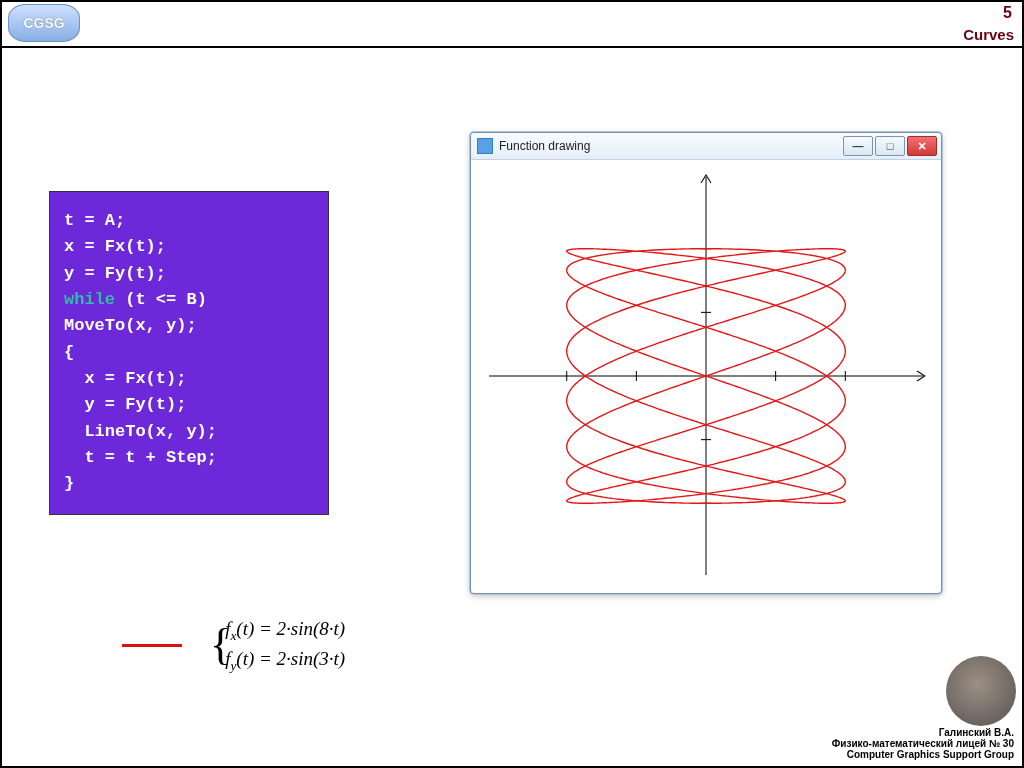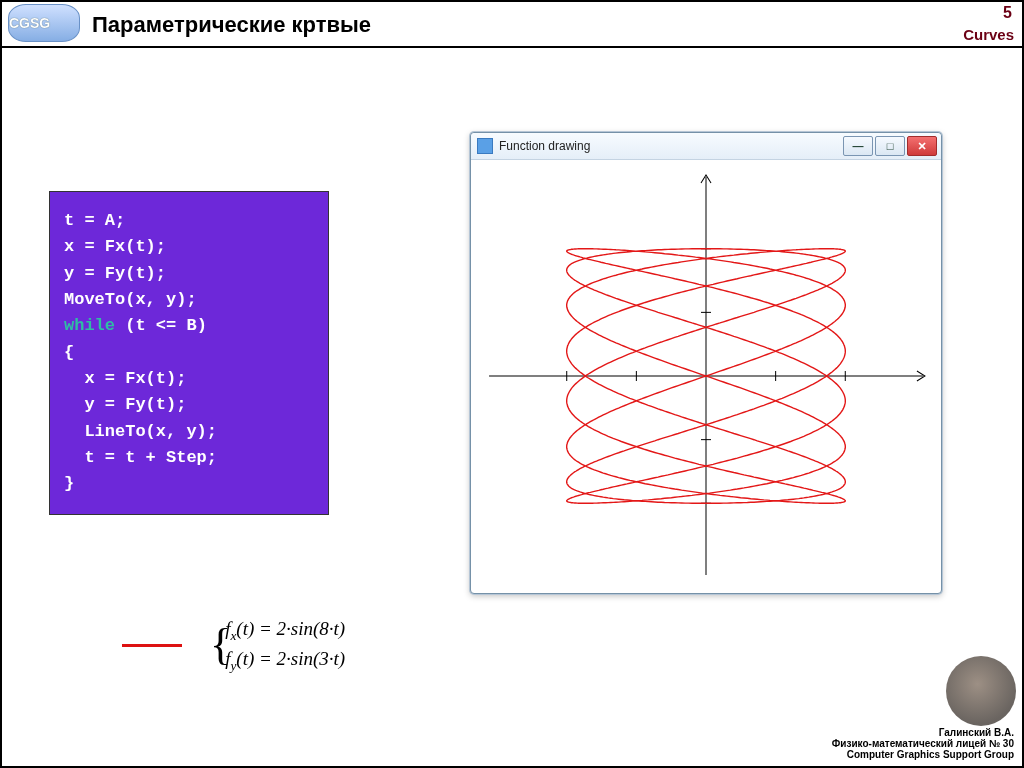--- a/index.html
+++ b/index.html
@@ -1,18 +1,18 @@
 <!DOCTYPE html>
 <html><head>
 <meta charset="utf-8">
 <style>
   html,body{margin:0;padding:0;width:1024px;height:768px;font-family:Arial,Helvetica,sans-serif;background:#fff;overflow:hidden;}
   .slide{position:relative;width:1024px;height:768px;box-sizing:border-box;border:2px solid #000;}
   .header{position:absolute;top:4px;left:0;right:0;height:40px;border-bottom:2px solid #000;}
-  .logo{position:absolute;left:6px;top:-2px;width:70px;height:36px;background:linear-gradient(#cfe0ff,#86aee4);border-radius:18px/14px;border:1px solid #6991c7;display:flex;align-items:center;font:900 14px/1 Arial;color:#fff;text-shadow:0 0 1px #355;}
+  .logo{position:absolute;left:6px;top:-2px;width:70px;height:36px;background:linear-gradient(#cfe0ff,#86aee4);border-radius:18px/14px;border:1px solid #6991c7;display:flex;align-items:center;justify-content:center;font:900 14px/1 Arial;color:#fff;text-shadow:0 0 1px #355;}
   .title{position:absolute;left:90px;top:6px;font:900 22px Arial;color:#000;}
   .pagenum{position:absolute;right:10px;top:-2px;font:700 16px Arial;color:#6b0014;}
   .section{position:absolute;right:8px;top:20px;font:700 15px Arial;color:#6b0014;}
   .codebox{position:absolute;left:48px;top:190px;width:250px;background:#6d28d9;color:#fff;font:700 17px/1.55 "Consolas","Courier New",monospace;padding:16px 14px;box-shadow:0 0 0 1px #333;}
   .codebox .kw{color:#2fbda4;}
   .window{position:absolute;left:468px;top:110px;width:470px;height:460px;border:1px solid #7591a8;border-radius:4px;background:#fff;box-shadow:0 0 0 1px #b6c6d6, 0 2px 6px rgba(0,0,0,.25);margin-top:20px;}
   .titlebar{height:26px;background:linear-gradient(#f7fbff,#e5eef8);border-bottom:1px solid #c4d3e2;border-radius:4px 4px 0 0;display:flex;align-items:center;font:400 12px Arial;color:#222;padding-left:6px;}
   .ticon{width:14px;height:14px;background:#5aa0e6;border:1px solid #3a7ac0;margin-right:6px;}
   .winbtns{position:absolute;right:4px;top:3px;display:flex;gap:2px;}
   .wbtn{width:28px;height:18px;border:1px solid #7a95b2;border-radius:2px;background:linear-gradient(#f6faff,#dbe7f3);display:flex;align-items:center;justify-content:center;font:700 11px Arial;color:#243;}
@@ -28,31 +28,30 @@
   sub{font-size:.7em;font-style:italic;}
 </style>
 </head>
 <body>
 
 <div class="slide">
   <div class="header">
     <div class="logo">
         <span>CGSG</span>
       </div>
-    <div class="title">Параметрические кртвые</div>
     <div class="pagenum">5</div>
     <div class="section">Curves</div>
   </div>
 
   <div class="codebox" id="codebox">
       <div style="white-space: pre;">t = A;</div>
       <div style="white-space: pre;">x = Fx(t);</div>
       <div style="white-space: pre;">y = Fy(t);</div>
+      <div style="white-space: pre;"><span class="kw">while</span> (t &lt;= B)</div>
       <div style="white-space: pre;">MoveTo(x, y);</div>
-      <div style="white-space: pre;"><span class="kw">while</span> (t &lt;= B)</div>
       <div style="white-space: pre;">{</div>
       <div style="white-space: pre;">  x = Fx(t);</div>
       <div style="white-space: pre;">  y = Fy(t);</div>
       <div style="white-space: pre;">  LineTo(x, y);</div>
       <div style="white-space: pre;">  t = t + Step;</div>
       <div style="white-space: pre;">}</div>
     </div>
 
   <div class="window">
     <div class="titlebar">

